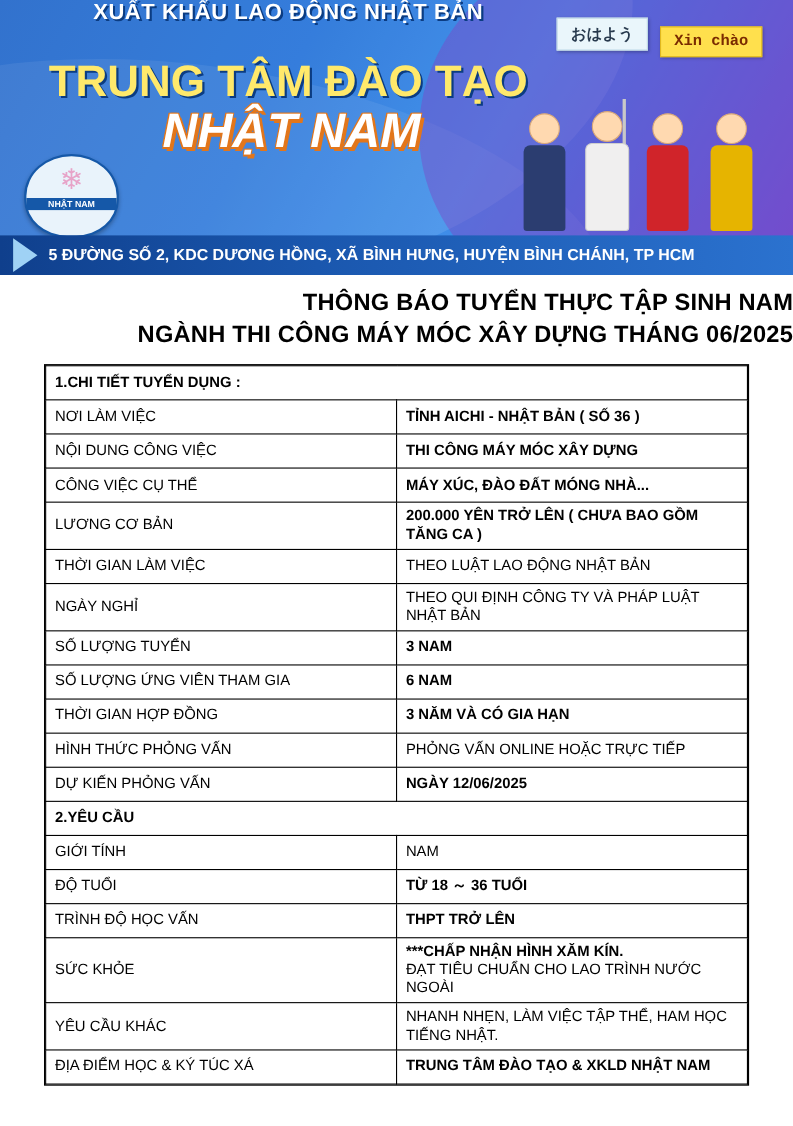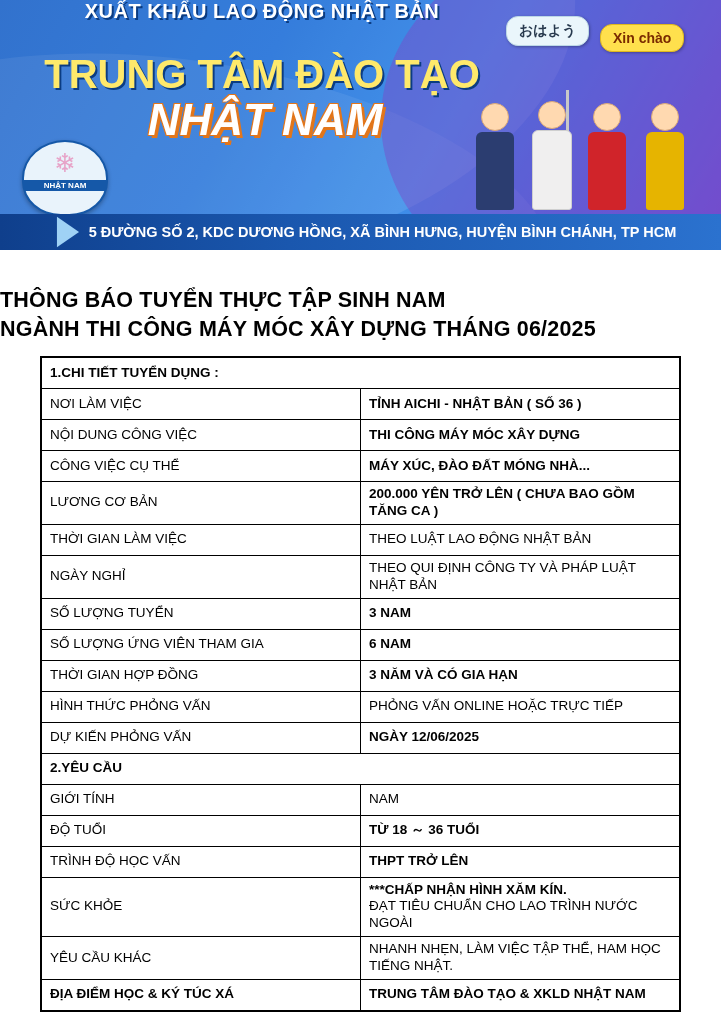--- a/index.html
+++ b/index.html
@@ -103,24 +103,25 @@
     background: #1558a8;
     color: #fff;
     margin-top: 4px;
     padding: 1px 0;
   }
 
   
   .bubble {
     position: absolute;
     padding: 5px 12px;
-    border-radius: 12px;
+    border-radius: 0;
     font-size: 14px;
     font-weight: bold;
     box-shadow: 1px 1px 3px rgba(0,0,0,.3);
+    font-family: Liberation Mono, monospace;
   }
   .bubble.jp {
     left: 506px; top: 16px;
     background: #eaf6fb;
     color: #27394d;
     border: 1px solid #bcd8e6;
   }
   .bubble.vn {
     left: 600px; top: 24px;
     background: #ffe04d;
@@ -155,40 +156,39 @@
   .address-bar {
     position: absolute;
     left: 0; bottom: 0;
     width: 721px; height: 36px;
     background: linear-gradient(90deg, #0f3f8c 0%, #1a57ae 40%, #2b72cf 100%);
     color: #ffffff;
     font-size: 14.5px;
     font-weight: bold;
     display: flex;
     align-items: center;
-    justify-content: center;
   }
   .address-bar .arrow {
     width: 0; height: 0;
     border-top: 18px solid transparent;
     border-bottom: 18px solid transparent;
     border-left: 26px solid #9fd2f5;
     margin-left: 10px;
     margin-right: 8px;
     flex: 0 0 auto;
     transform: scale(.85);
   }
 
   
   .doc-title {
-    text-align: left;
+    text-align: right;
     font-size: 21.5px;
     font-weight: bold;
     line-height: 1.35;
-    margin-top: 36px;
+    margin-top: 11px;
     letter-spacing: .2px;
   }
 
   
   .table-wrap {
     margin: 12px 40px 0 40px;
     border: 1px solid #000;
   }
   table.info {
     width: 100%;
@@ -203,21 +203,21 @@
     vertical-align: middle;
     height: 22px;
   }
   td.label { width: 236px; }
   td.section {
     font-weight: bold;
     font-size: 16px;
     padding: 5px 10px;
   }
   td.val.bold { font-weight: bold; }
-  td.label.bold { font-weight: bold; margin-top: 40px; }
+  td.label.bold { font-weight: normal; margin-top: 40px; }
   td.val { padding-left: 10px; }
   .two-line .l1 { font-weight: bold; }
   .two-line .l2 { font-weight: normal; }
 </style>
 </head>
 <body>
 
 <div class="banner">
   <div class="swoosh1"></div>
   <div class="swoosh2"></div>

